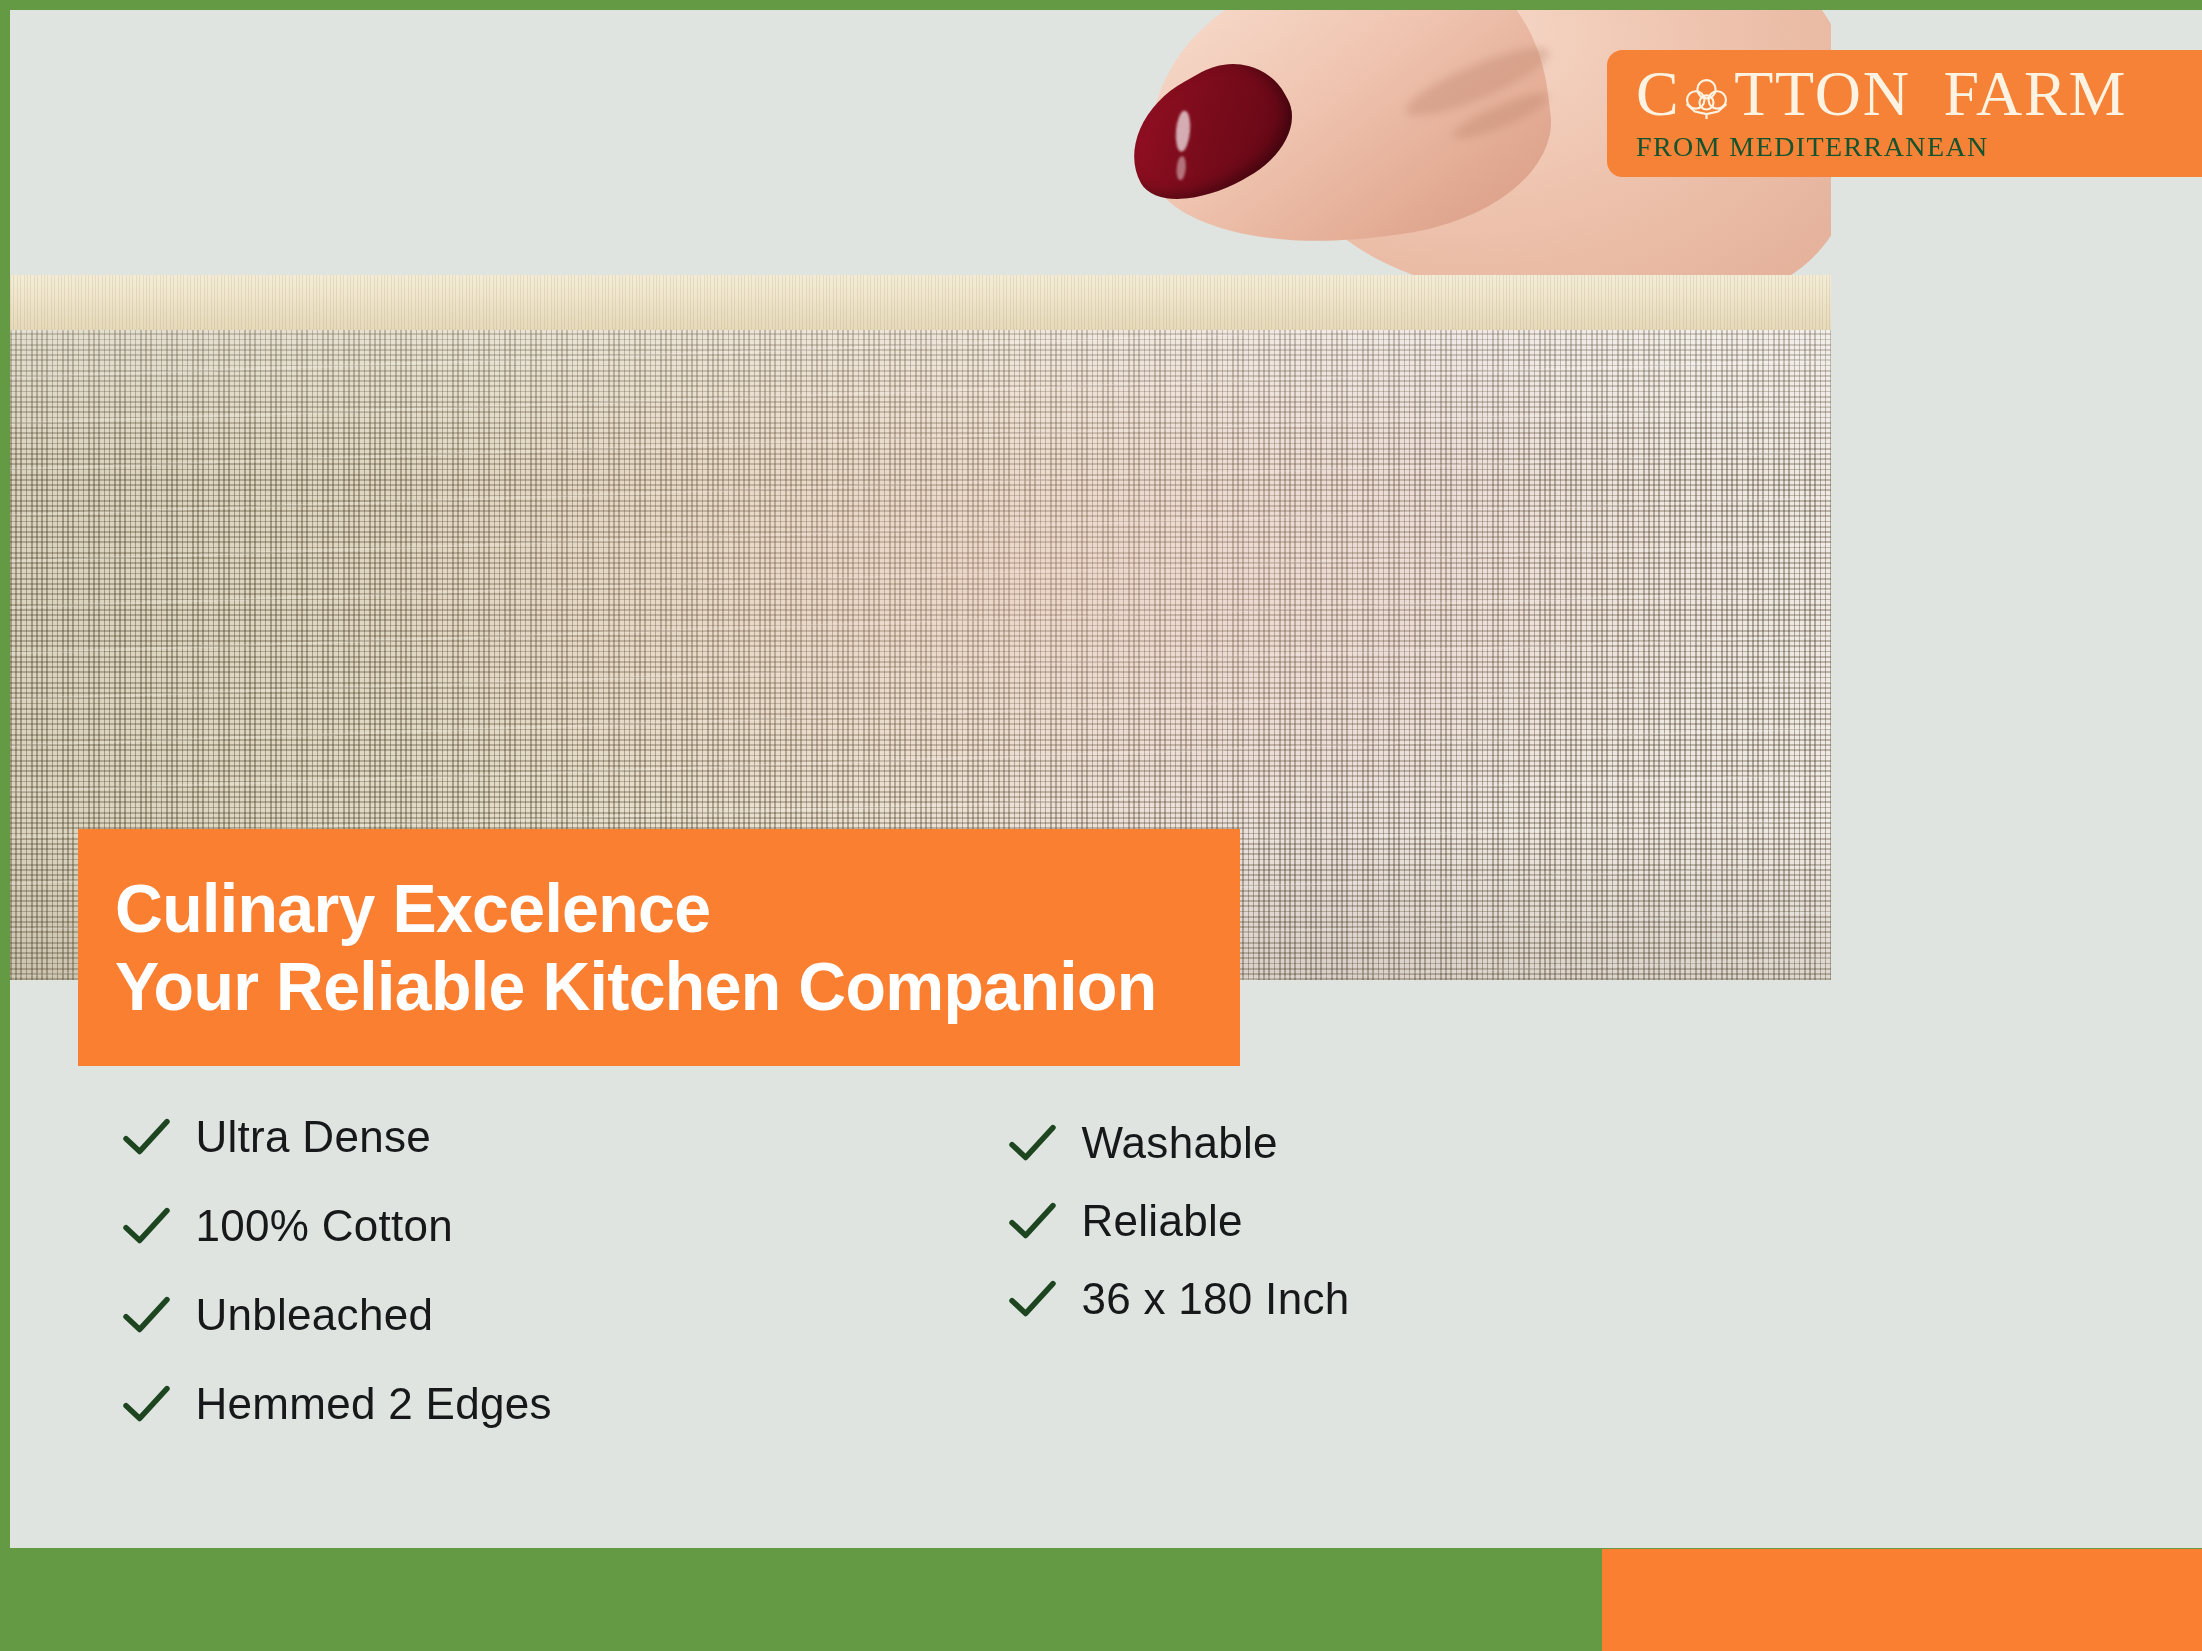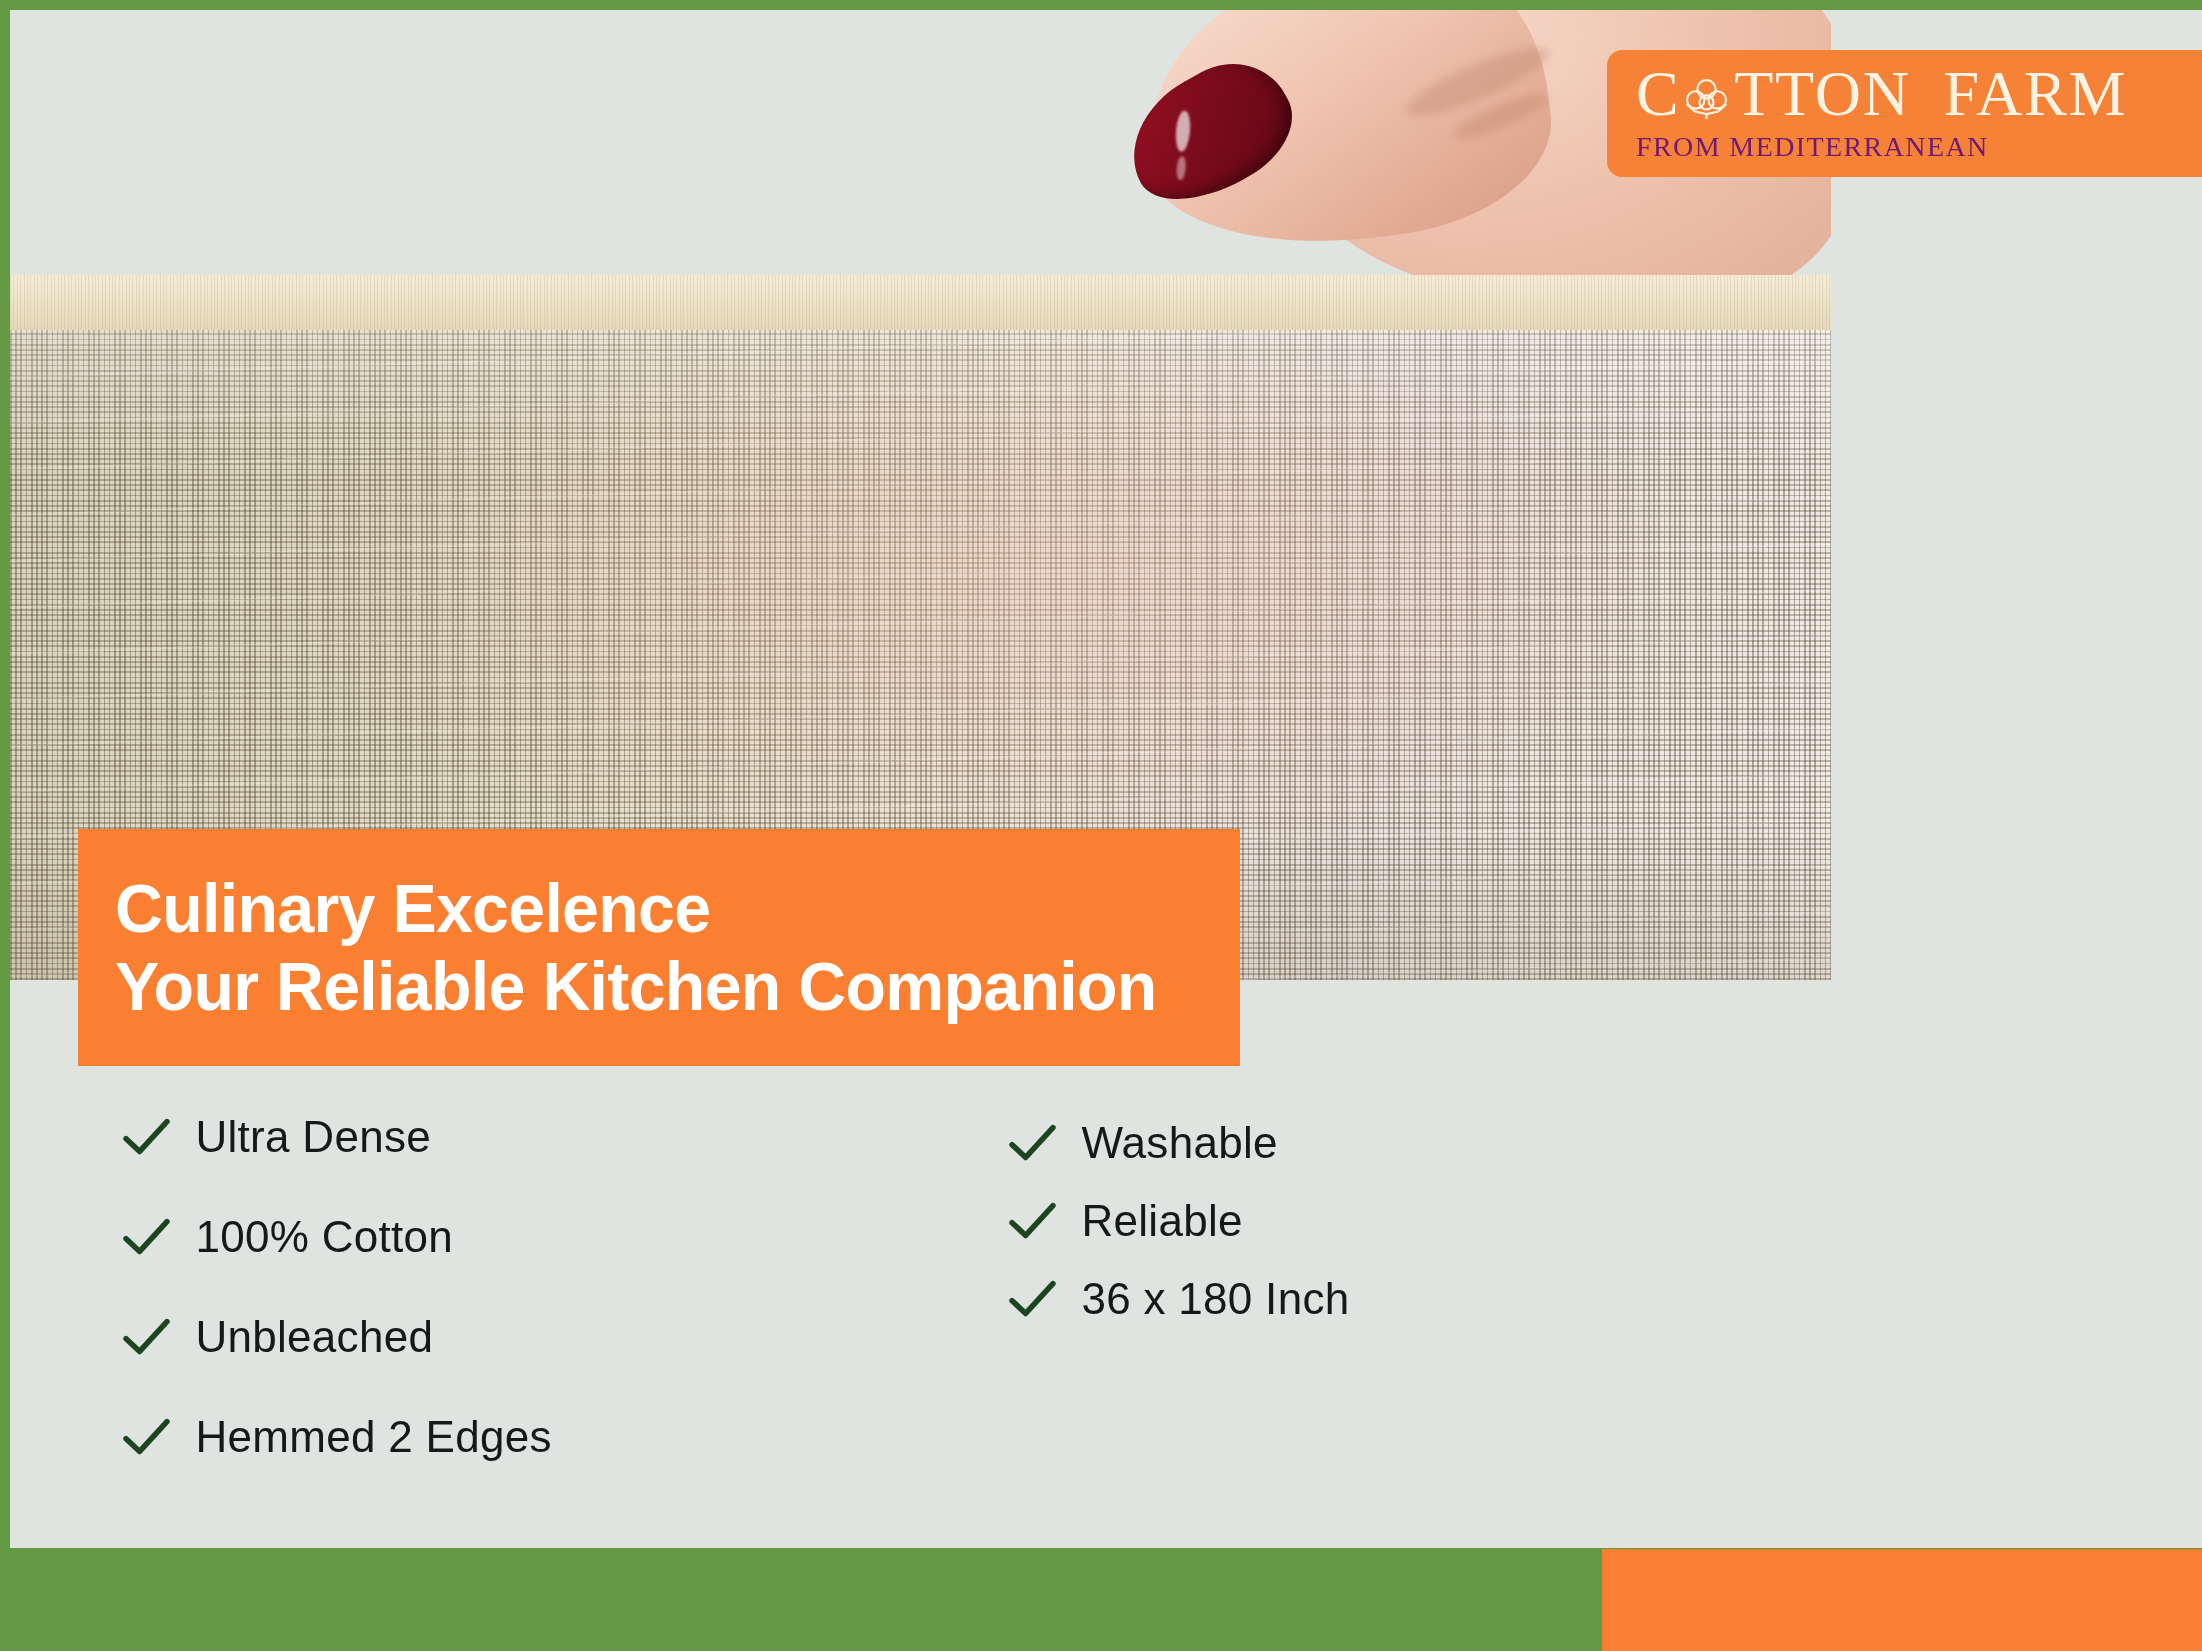--- a/index.html
+++ b/index.html
@@ -233,21 +233,21 @@
     position: absolute;
     left: 120px;
     top: 1110px;
     width: 1893px;
     display: flex;
   }
   .feature-col {
     display: flex;
     flex-direction: column;
   }
-  .feature-col.left  { width: 886px; gap: 47px; }
+  .feature-col.left  { width: 886px; gap: 36px; }
   .feature-col.right { width: 860px; gap: 25px; padding-top: 6px; }
 
   .feature-item {
     display: flex;
     align-items: center;
     height: 53px;
   }
   .check-icon {
     width: 53px;
     height: 46px;
@@ -289,21 +289,21 @@
   .boll-icon {
     width: 53px;
     height: 53px;
     margin: 0 0.9px 0 0;
     display: inline-block;
     vertical-align: middle;
     position: relative;
     top: 3.4px;
   }
   .logo-sub {
-    color: #701a75;
+    color: #14532d;
     font-family: "Liberation Serif", serif;
     font-size: 28px;
     letter-spacing: 1.4px;
     margin-top: 5.2px;
     white-space: nowrap;
   }
 
   
   .bottom-green {
     position: absolute;

